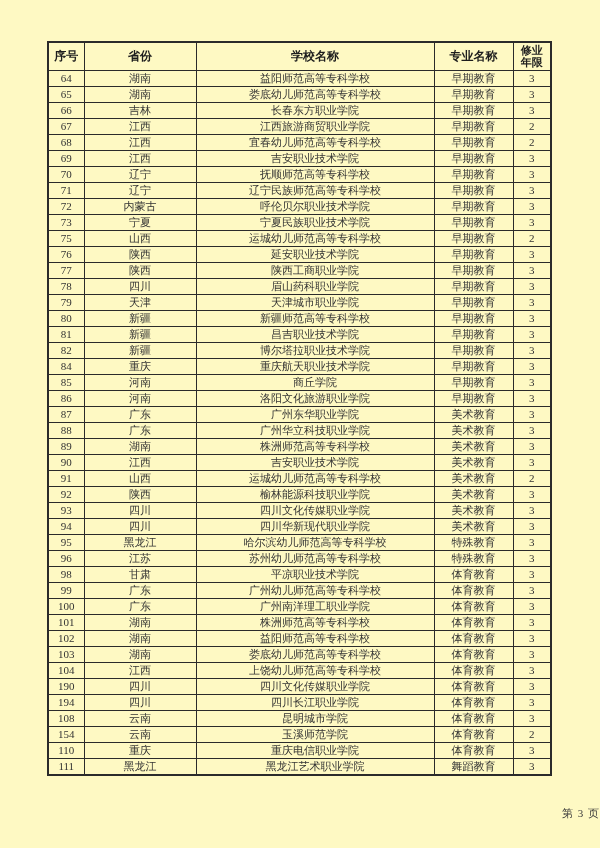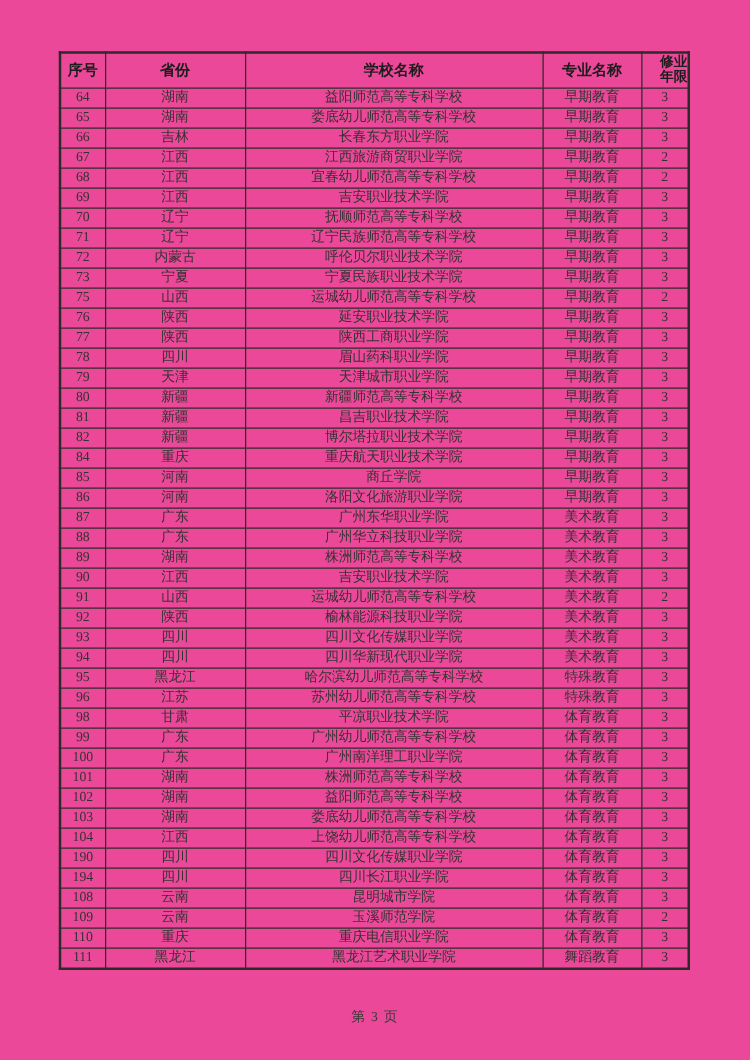--- a/index.html
+++ b/index.html
@@ -5,21 +5,21 @@
   * { box-sizing: border-box; }
   html, body {
     margin: 0;
     padding: 0;
     background: #ffffff;
   }
   .page {
     position: relative;
     width: 600px;
     height: 848px;
-    background: #ec4899;
+    background: #fef9c3;
     font-family: "Liberation Serif", "DejaVu Serif", serif;
     color: #262626;
     overflow: hidden;
   }
   table.schools {
     position: absolute;
     left: 47px;
     top: 41px;
     width: 503px;
     border-collapse: collapse;
@@ -39,34 +39,33 @@
     height: 28px;
     font-size: 12px;
     font-weight: bold;
     line-height: 1.1;
     color: #1d1d1d;
   }
   table.schools thead th.years-col {
     white-space: pre-line;
     font-size: 11px;
     line-height: 1.15;
-    text-align: right;
   }
   table.schools td {
     height: 15px;
     font-size: 11px;
     line-height: 15px;
     color: #333333;
   }
   .page-footer {
     position: absolute;
     left: 0;
     top: 806px;
     width: 100%;
-    text-align: center;
+    text-align: right;
     font-size: 11px;
     color: #3a3a3a;
     letter-spacing: 1px;
   }
 </style>
 </head>
 <body>
 
 <div class="page">
 
@@ -370,21 +369,21 @@
           <td>3</td>
         </tr>
         <tr>
           <td>108</td>
           <td>云南</td>
           <td>昆明城市学院</td>
           <td>体育教育</td>
           <td>3</td>
         </tr>
         <tr>
-          <td>109</td>
+          <td>154</td>
           <td>云南</td>
           <td>玉溪师范学院</td>
           <td>体育教育</td>
           <td>2</td>
         </tr>
         <tr>
           <td>110</td>
           <td>重庆</td>
           <td>重庆电信职业学院</td>
           <td>体育教育</td>

